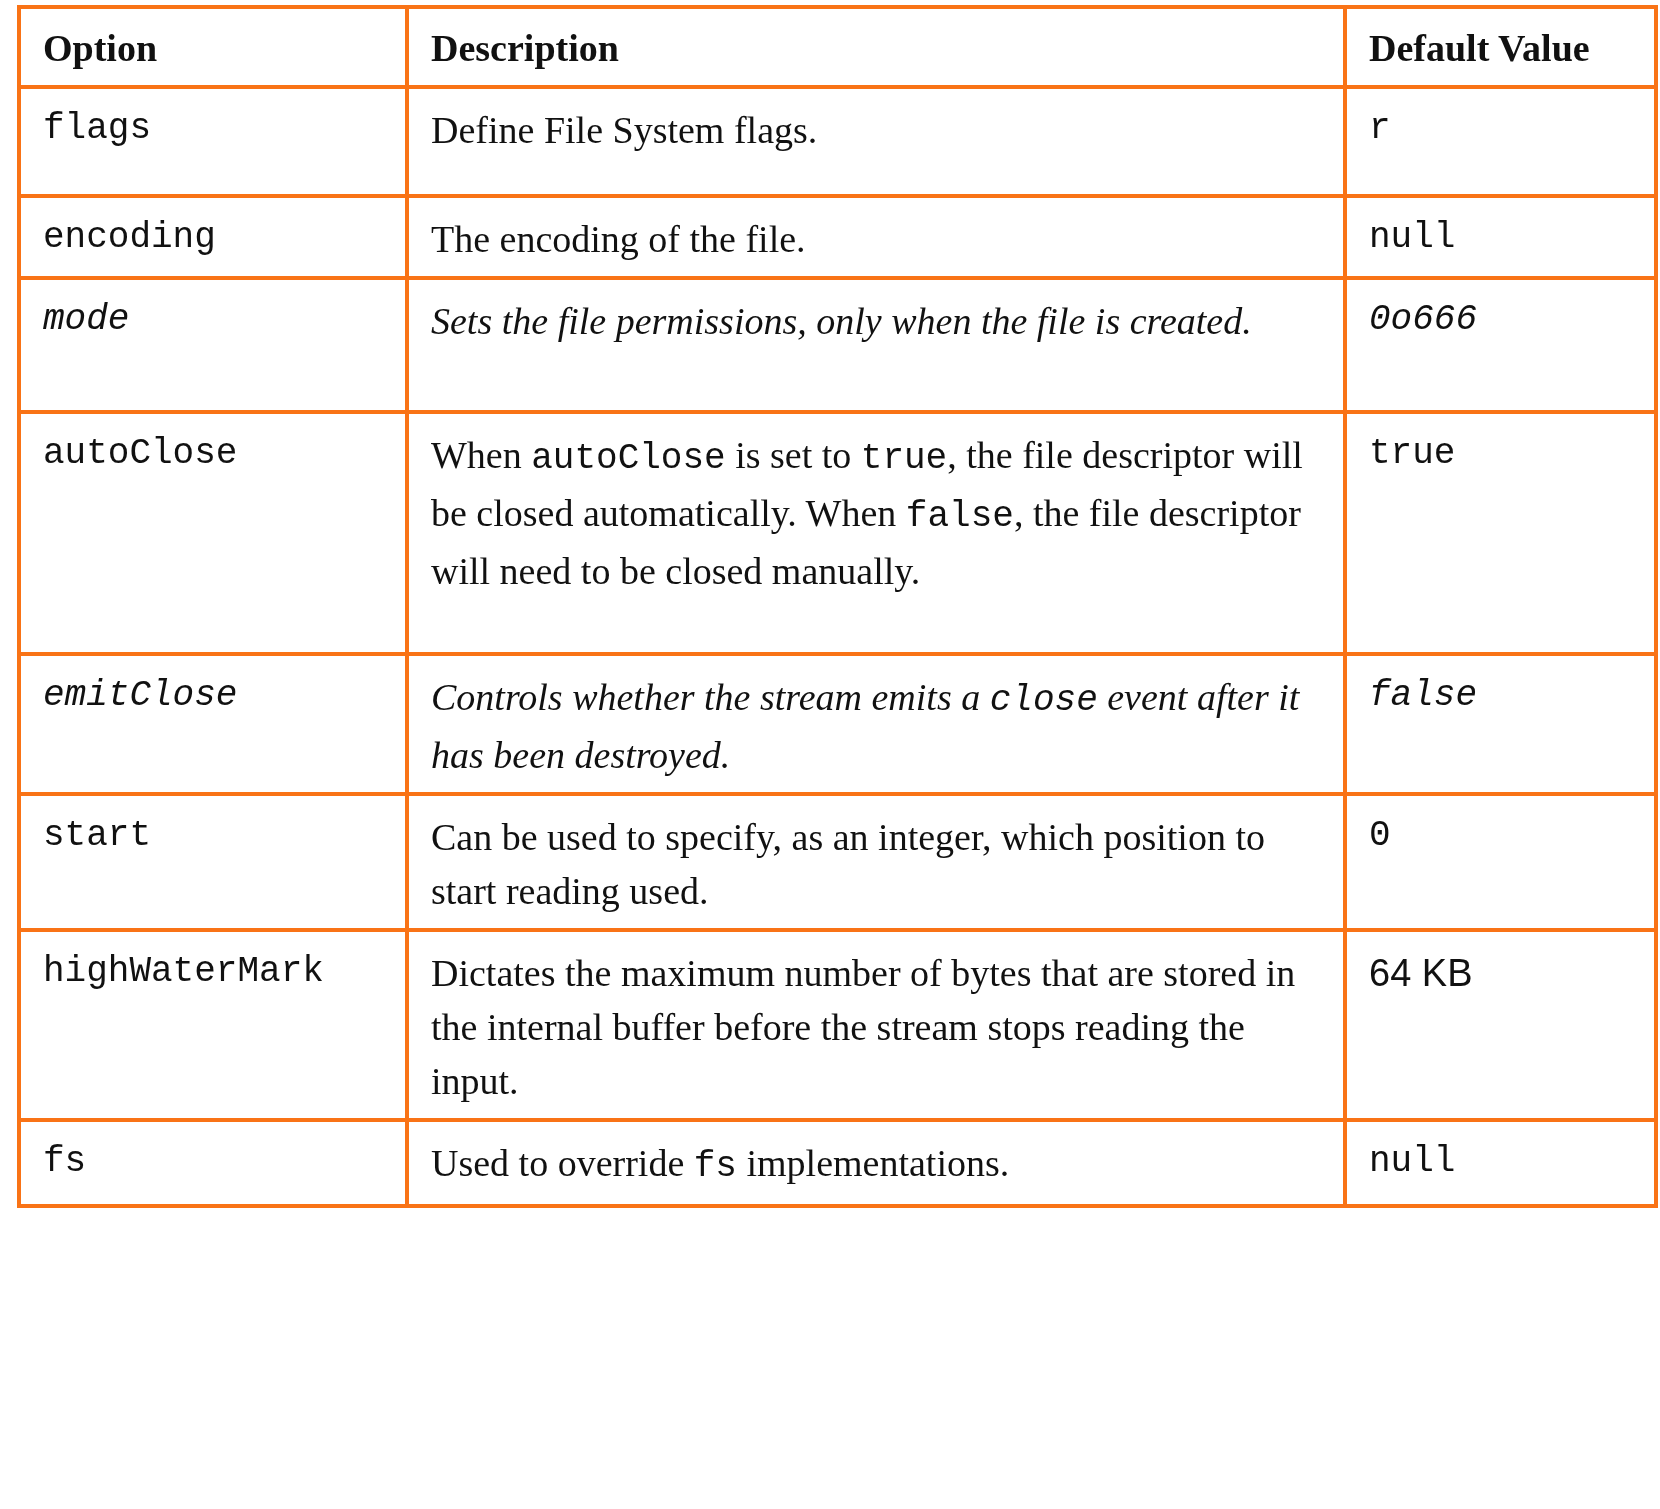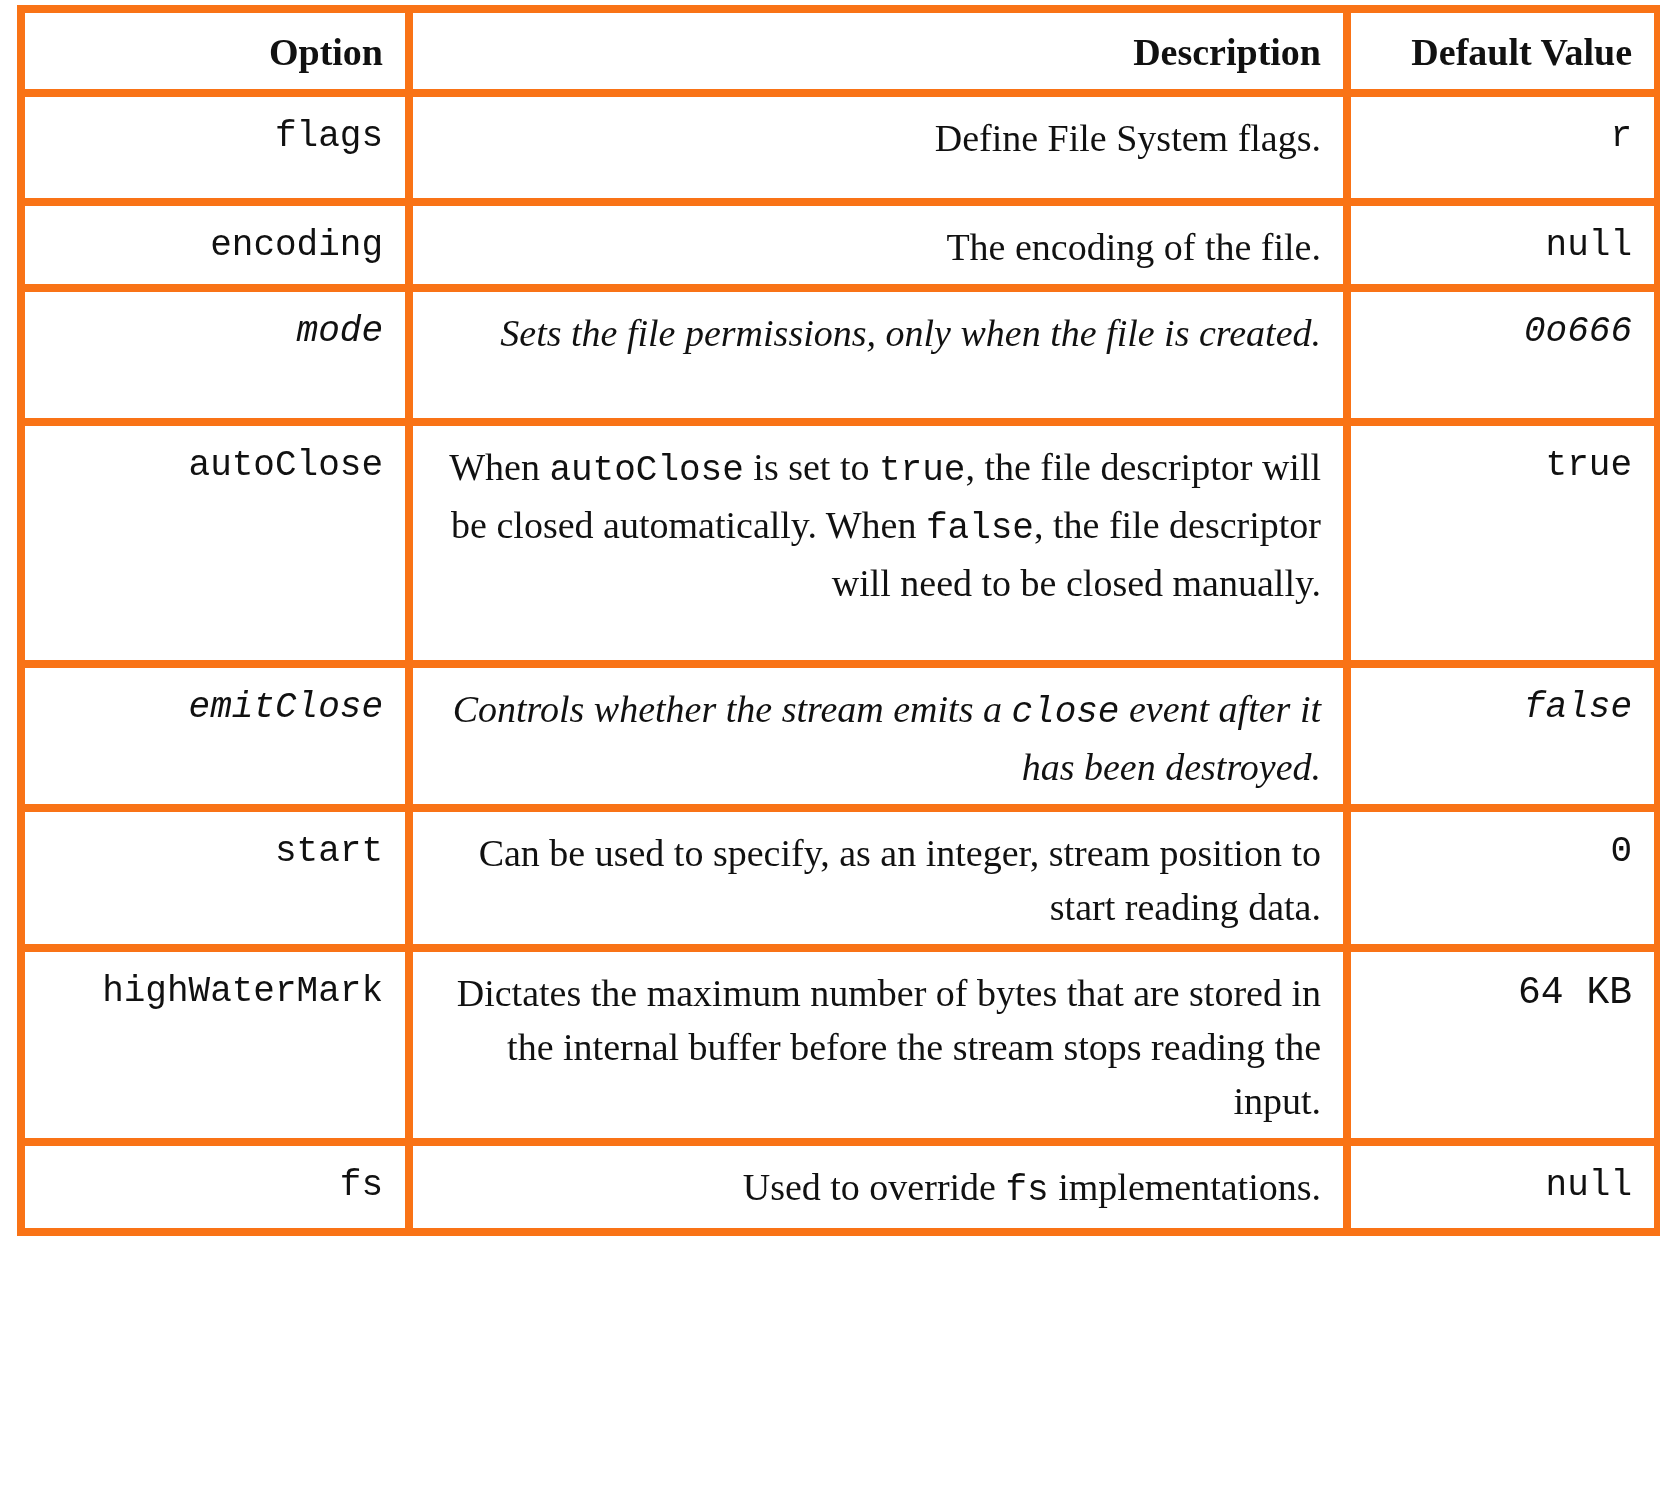--- a/index.html
+++ b/index.html
@@ -5,35 +5,35 @@
   html, body { margin:0; padding:0; background:#ffffff; }
   body { width:1660px; height:1509px; position:relative; overflow:hidden; }
   table {
     position:absolute; left:17px; top:5px;
     width:1637px; border-collapse:collapse;
     table-layout:fixed;
     font-family:"Liberation Serif", "DejaVu Serif", serif;
     color:#111;
   }
   td, th {
-    border:8px solid #f97316;
+    border:4px solid #f97316;
     vertical-align:top;
-    text-align:right;
+    text-align:left;
     padding:14px 22px 10px 22px;
     font-size:38px;
     line-height:54px;
     font-weight:normal;
   }
   th { font-weight:bold; padding-top:12px; padding-bottom:10px; }
   col.c1 { width:388px; }
   col.c2 { width:938px; }
   col.c3 { width:311px; }
   .mono { font-family:"Liberation Mono", "DejaVu Sans Mono", monospace; font-size:36px; }
   td.opt, td.def { font-family:"Liberation Mono", "DejaVu Sans Mono", monospace; font-size:36px; line-height:44px; padding-top:18px; }
-  td.def.plain { font-family:Liberation Mono, monospace; font-size:38px; line-height:54px; padding-top:14px; }
+  td.def.plain { font-family:Liberation Sans, sans-serif; font-size:38px; line-height:54px; padding-top:14px; }
 </style>
 </head>
 <body>
 
 <table>
   <colgroup>
       <col class="c1">
       <col class="c2">
       <col class="c3">
     </colgroup>
@@ -65,21 +65,21 @@
         <td><span>When </span><span class="mono">autoClose</span><span> is set to </span><span class="mono">true</span><span>, the file descriptor will be closed automatically. When </span><span class="mono">false</span><span>, the file descriptor will need to be closed manually.</span></td>
         <td class="def">true</td>
       </tr>
       <tr style="height: 133px; font-style: italic;">
         <td class="opt">emitClose</td>
         <td><span>Controls whether the stream emits a </span><span class="mono">close</span><span> event after it has been destroyed.</span></td>
         <td class="def">false</td>
       </tr>
       <tr style="height: 133px;">
         <td class="opt">start</td>
-        <td><span>Can be used to specify, as an integer, stream position to start reading data.</span></td>
+        <td><span>Can be used to specify, as an integer, which position to start reading used.</span></td>
         <td class="def">0</td>
       </tr>
       <tr style="height: 188px;">
         <td class="opt">highWaterMark</td>
         <td><span>Dictates the maximum number of bytes that are stored in the internal buffer before the stream stops reading the input.</span></td>
         <td class="def plain">64 KB</td>
       </tr>
       <tr style="height: 82px;">
         <td class="opt">fs</td>
         <td><span>Used to override </span><span class="mono">fs</span><span> implementations.</span></td>

